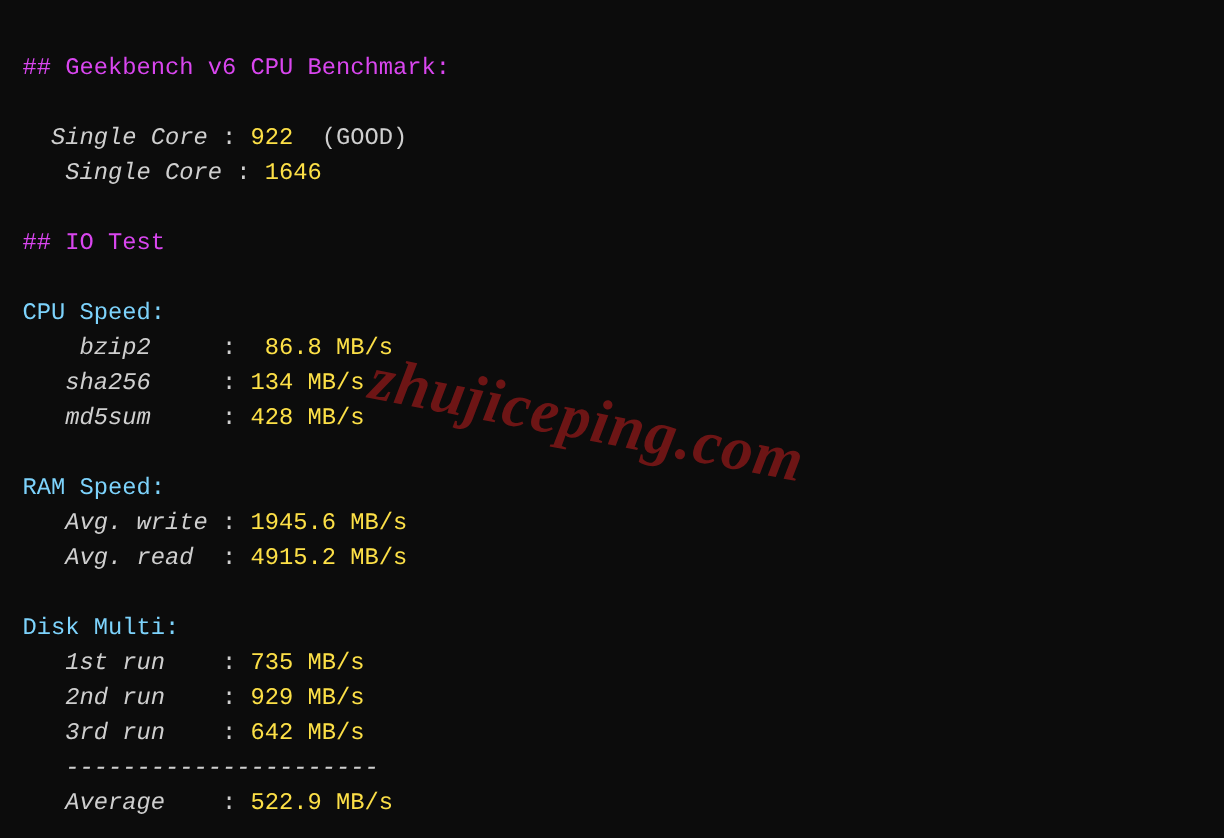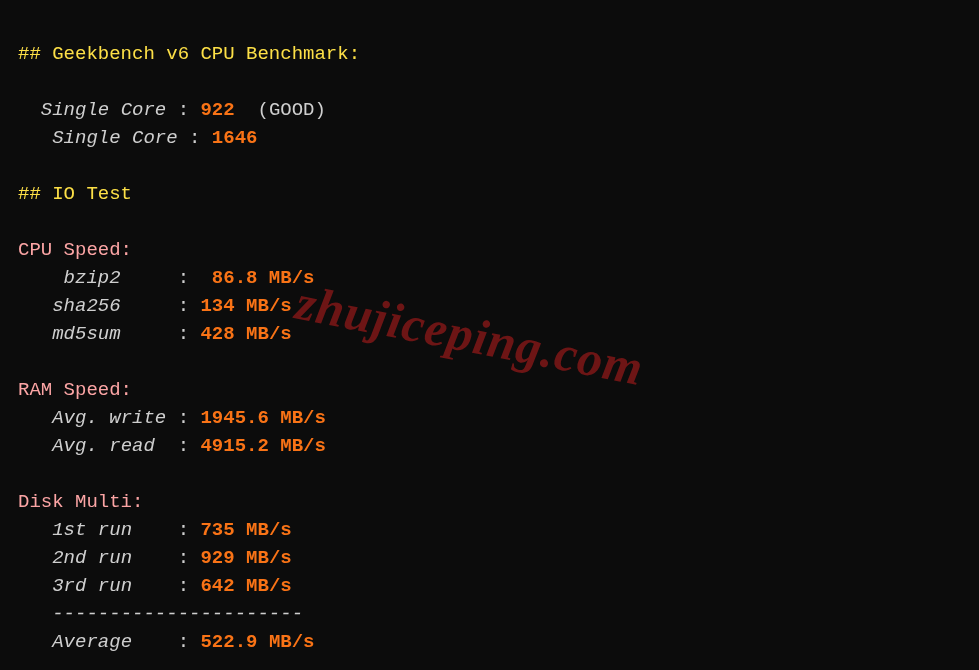--- a/index.html
+++ b/index.html
@@ -12,24 +12,24 @@
     font-size: 19px;
     line-height: 28px;
     color: #d0d0d0;
     overflow: hidden;
     position: relative;
   }
   .terminal {
     padding: 12px 18px;
     white-space: pre;
   }
-  .hdr   { color: #fde047; }  
-  .cyan  { color: #fca5a5; }  
+  .hdr   { color: #d946ef; }  
+  .cyan  { color: #7dd3fc; }  
   .lbl   { color: #cfcfcf; font-style: italic; }  
-  .val   { color: #f97316; font-weight: bold; }  
+  .val   { color: #fde047; }  
   .note  { color: #cfcfcf; font-family: Liberation Mono, monospace; }
   .watermark {
     position: absolute;
     top: 50%;
     left: 48%;
     transform: translate(-50%, -50%) rotate(11deg);
     font-size: 50px;
     font-weight: 900;
     font-style: italic;
     color: rgba(190, 30, 30, 0.55);

